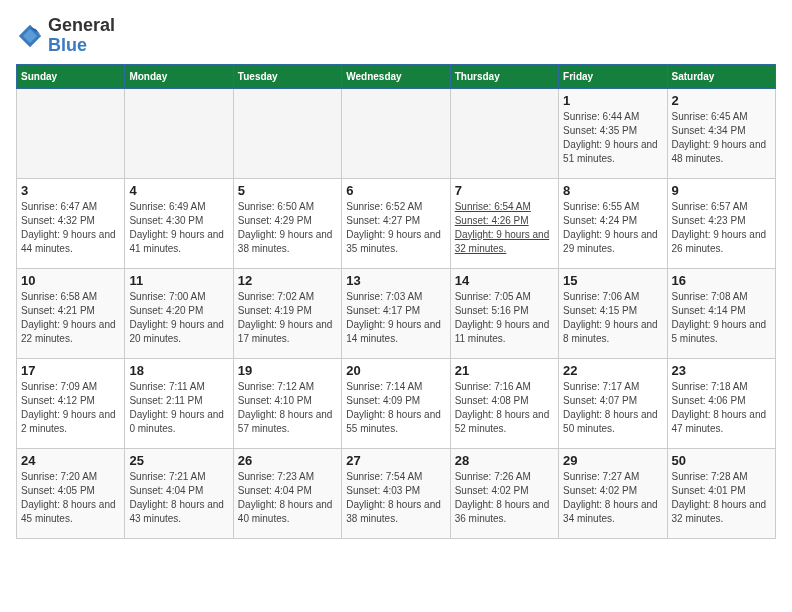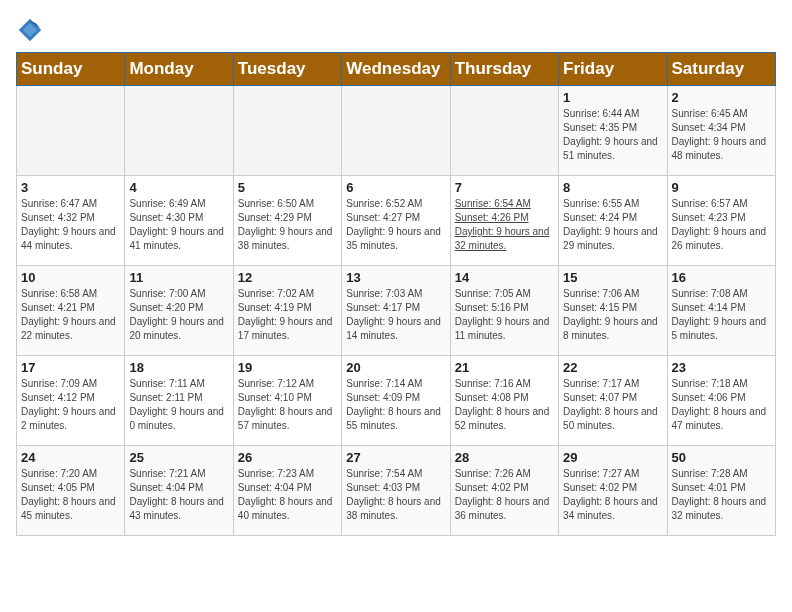--- a/index.html
+++ b/index.html
@@ -36,23 +36,23 @@
     .subtitle {
       font-size: 16px;
       color: #555;
     }
     .calendar {
       width: 100%;
       border-collapse: collapse;
       table-layout: fixed;
     }
     .calendar thead tr th {
-      background-color: #a16207;
+      background-color: #15803d;
       color: #fff;
-      font-size: 17px;
+      font-size: 10px;
       font-weight: bold;
       padding: 6px 4px;
       text-align: left;
       border: 1px solid #2e6aa0;
     }
     .calendar tbody tr td {
       border: 1px solid #ccc;
       vertical-align: top;
       padding: 4px;
       font-size: 10.5px;
@@ -82,20 +82,28 @@
 </head>
 <body>
 
 <div class="header-area">
   <div class="logo">
     <svg class="logo-icon" viewBox="0 0 40 40">
       <polygon points="20,4 36,20 20,36 4,20" fill="#3a7abf"></polygon>
       <polygon points="20,10 30,20 20,30 10,20" fill="#5a9cd6"></polygon>
       <polygon points="20,8 35,18 28,10" fill="#1a5a9f"></polygon>
     </svg>
+    <div>
+      <div style="font-size:18px;font-weight:bold;color:#333;line-height:1.1">
+        <span>General</span>
+      </div>
+      <div style="font-size:18px;font-weight:bold;color:#3a7abf;line-height:1.1">
+        <span>Blue</span>
+      </div>
+    </div>
   </div>
   <div class="title-area">
     <div class="month-title"></div>
     <div class="subtitle"></div>
   </div>
 </div>
 
 <table class="calendar">
   <thead>
     <tr>

